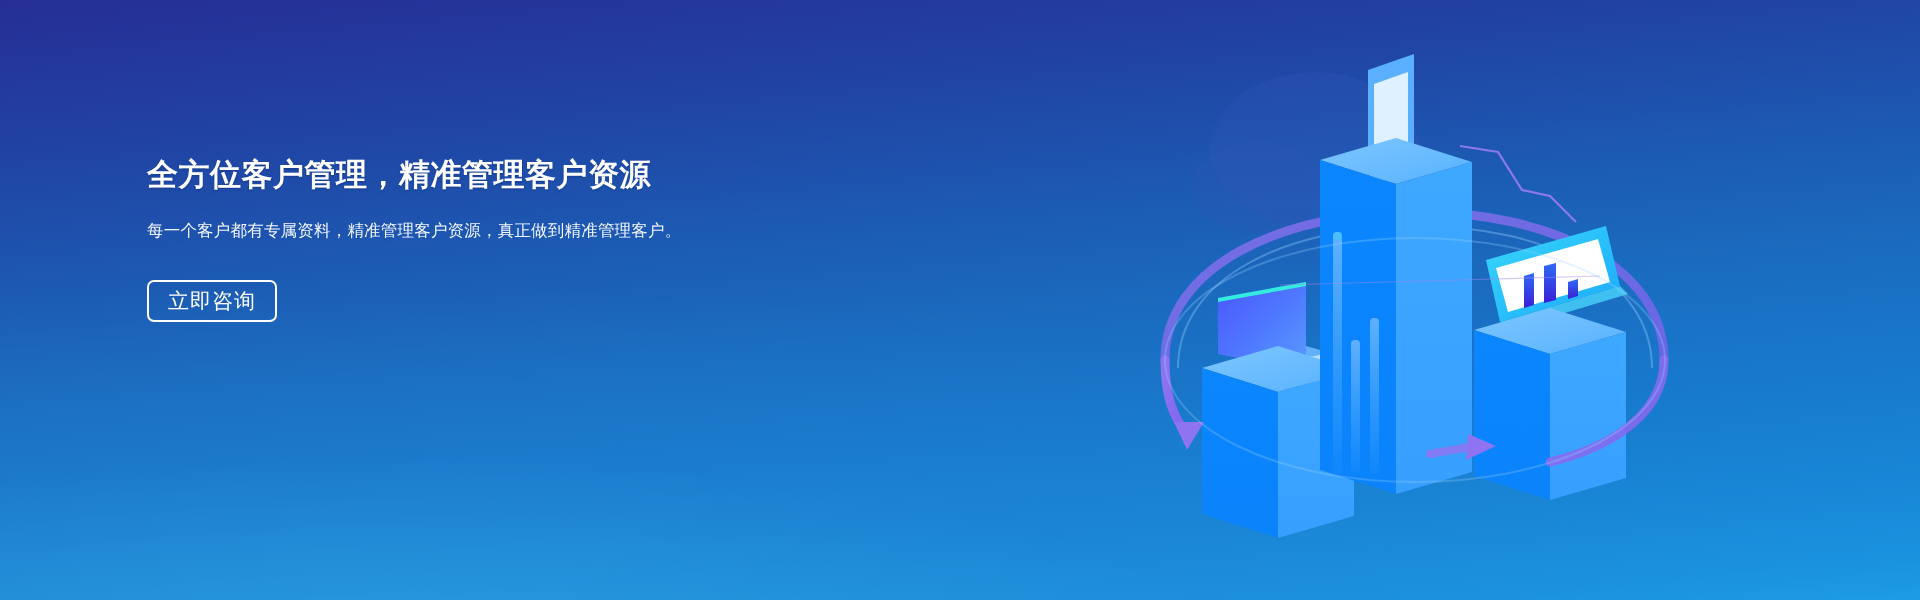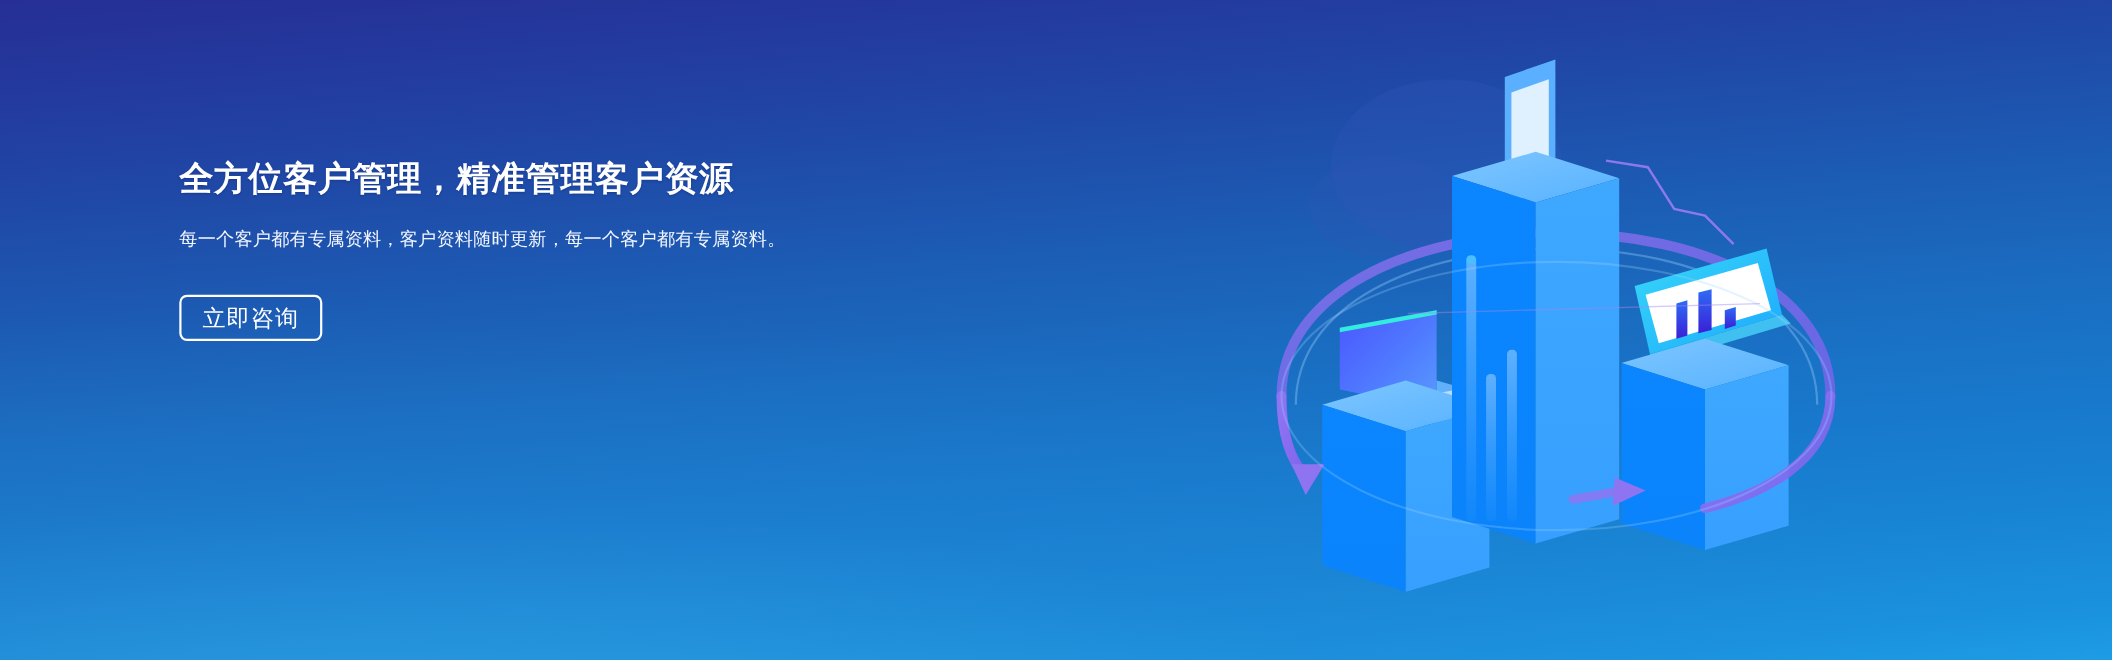--- a/index.html
+++ b/index.html
@@ -30,24 +30,23 @@
   #bg-sheen {
     position:absolute; inset:0;
     background:radial-gradient(125% 95% at 18% 112%, rgba(58,176,235,.55) 0%, rgba(40,140,215,.22) 38%, rgba(30,90,180,0) 68%);
     pointer-events:none;
   }
 
   
   #copy {
     position:absolute;
     left:147px;
-    top:144px;
+    top:156px;
     width:640px;
     color:#fff;
-    margin-left:16px;
   }
   #headline {
     font-size:31px;
     font-weight:bold;
     letter-spacing:.5px;
     line-height:1.25;
     text-shadow:0 1px 2px rgba(8,22,80,.30);
     white-space:nowrap;
   }
   #subcopy {
@@ -87,21 +86,21 @@
 </style>
 </head>
 <body>
 
 <div id="banner">
 
   <div id="bg-sheen"></div>
 
   <div id="copy">
     <h1 id="headline">全方位客户管理，精准管理客户资源</h1>
-    <p id="subcopy">每一个客户都有专属资料，客户资料随时更新，每一个客户都有专属资料。</p>
+    <p id="subcopy">每一个客户都有专属资料，精准管理客户资源，真正做到精准管理客户。</p>
     <button id="cta">立即咨询</button>
   </div>
 
   <div id="art">
     <svg viewBox="0 0 560 540" xmlns="http://www.w3.org/2000/svg" aria-hidden="true">
       <defs>
         <linearGradient id="gPillarFront" x1="0" y1="0" x2="0" y2="1">
           <stop offset="0%" stop-color="#0b86ff"></stop>
           <stop offset="100%" stop-color="#0a83fb"></stop>
         </linearGradient>

